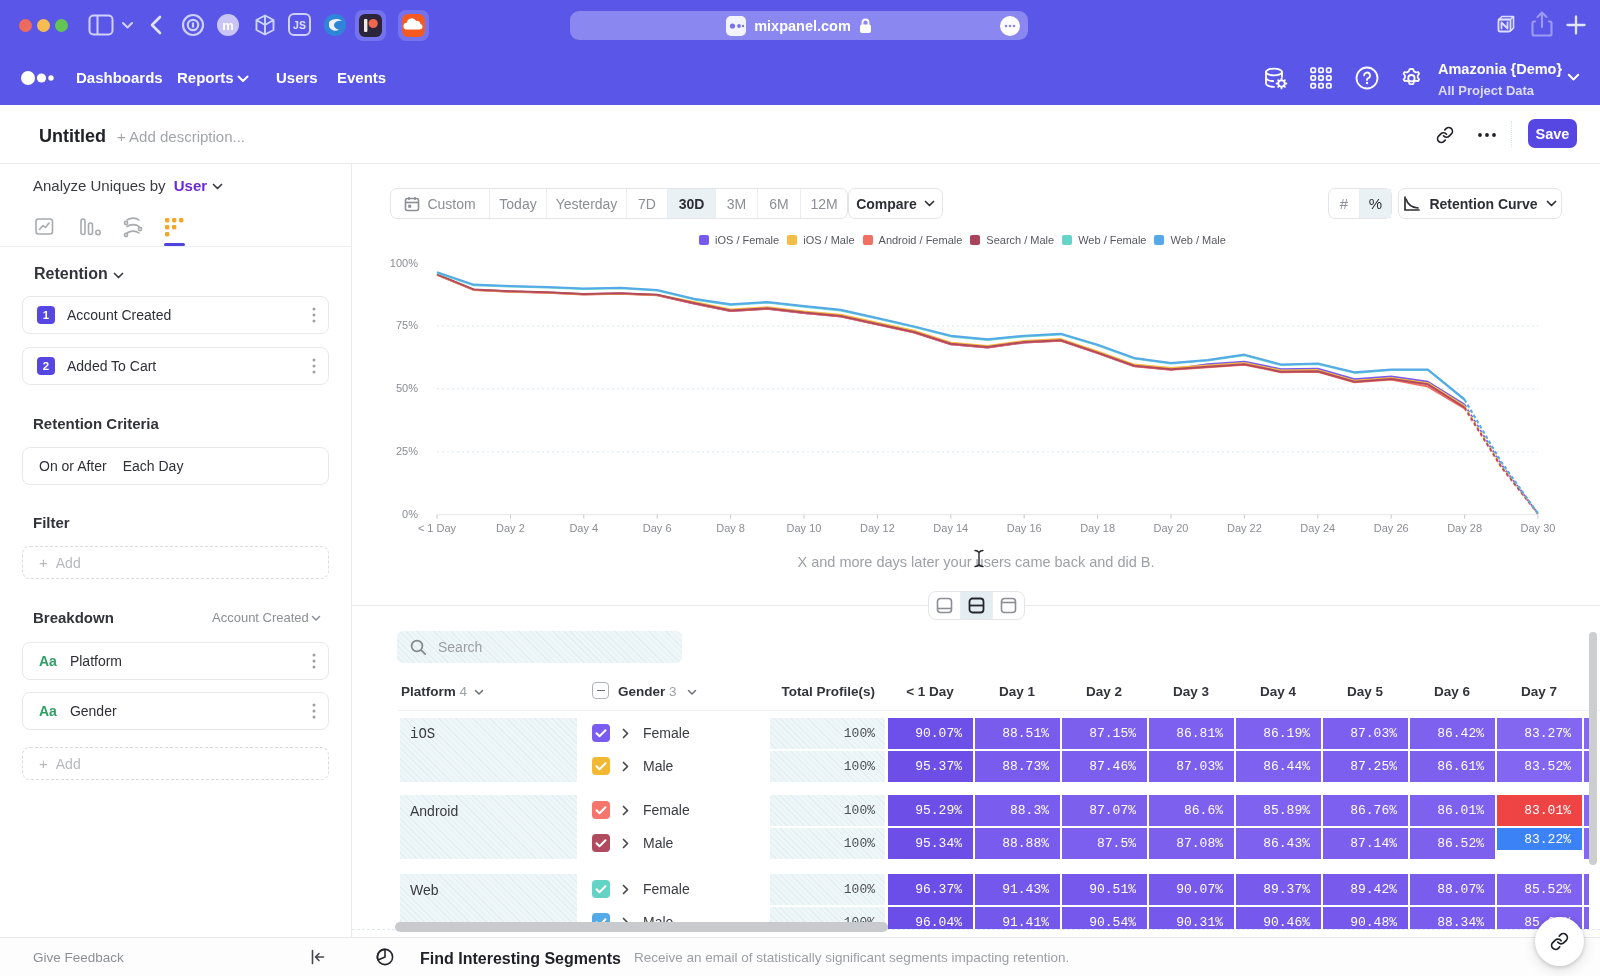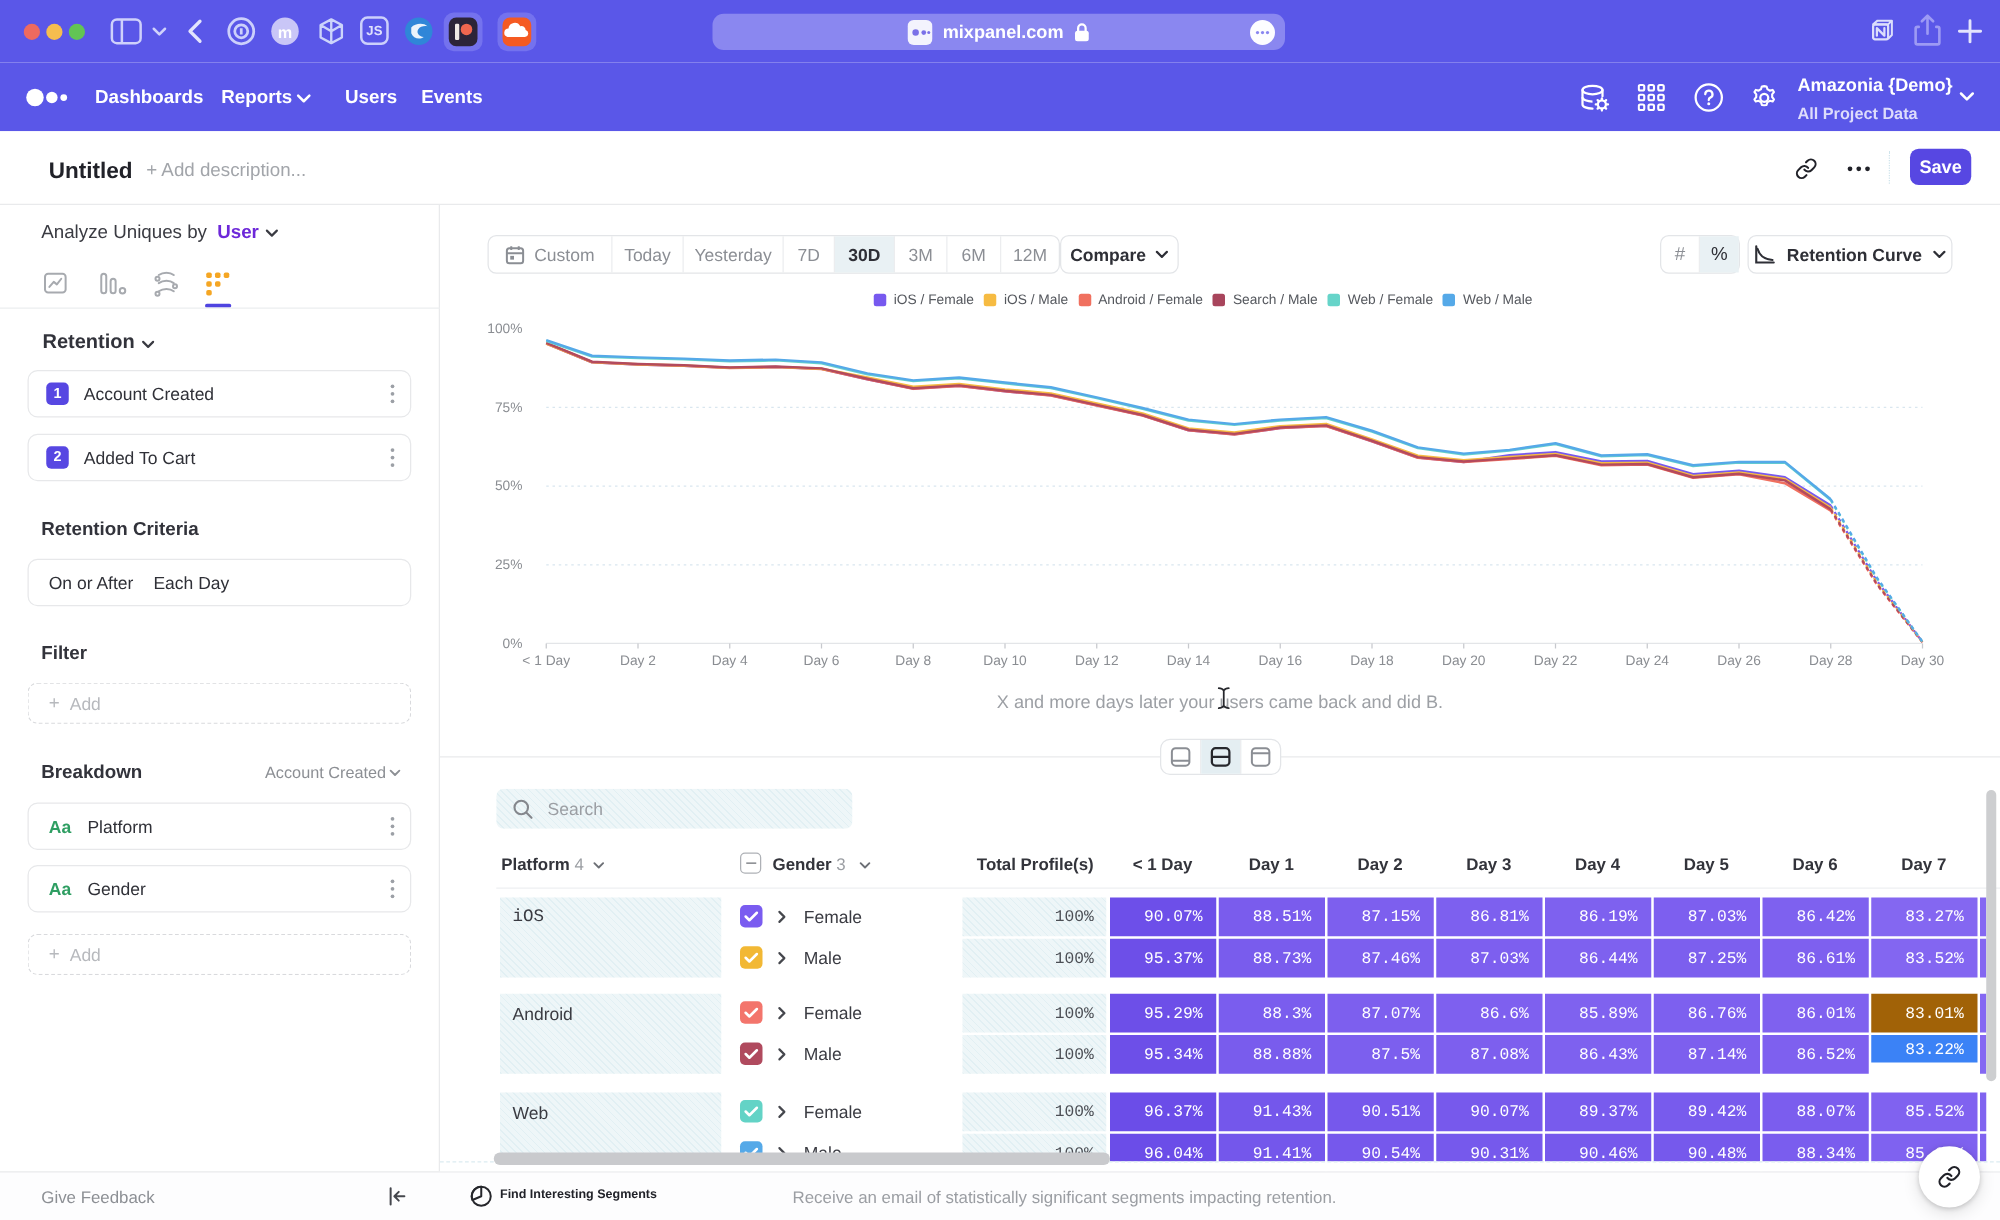--- a/index.html
+++ b/index.html
@@ -507,21 +507,21 @@
     </svg>
 <div class="abs" style="left:291px;top:638px;font-size:14px;color:#3a3b42;">Female</div>
 <div class="abs hatch mono" style="left:418px;top:631px;width:115px;height:31px;display:flex;align-items:center;justify-content:flex-end;padding-right:10px;box-sizing:border-box;font-size:13px;color:#4c4f55;">100%</div>
 <div class="pcell" style="left:536px;top:631px;width:85px;height:31px;background:rgb(109,79,232);">95.29%</div>
 <div class="pcell" style="left:623px;top:631px;width:85px;height:31px;background:rgb(122,93,238);">88.3%</div>
 <div class="pcell" style="left:710px;top:631px;width:85px;height:31px;background:rgb(125,95,238);">87.07%</div>
 <div class="pcell" style="left:797px;top:631px;width:85px;height:31px;background:rgb(126,96,239);">86.6%</div>
 <div class="pcell" style="left:884px;top:631px;width:85px;height:31px;background:rgb(127,98,239);">85.89%</div>
 <div class="pcell" style="left:971px;top:631px;width:85px;height:31px;background:rgb(125,96,239);">86.76%</div>
 <div class="pcell" style="left:1058px;top:631px;width:85px;height:31px;background:rgb(127,97,239);">86.01%</div>
-<div class="pcell" style="left:1145px;top:631px;width:85px;height:31px;background:#a16207;">83.01%</div>
+<div class="pcell" style="left:1145px;top:631px;width:85px;height:31px;background:#ef4444;">83.01%</div>
 <div class="abs" style="left:1232px;top:631px;width:5px;height:31px;background:rgb(133,104,242);"></div>
 <div class="abs" style="left:240px;top:670px;width:18px;height:18px;background:#b04a5e;border-radius:4px;"></div>
 <svg class="abs" style="left:240px;top:670px;" width="18" height="18" viewBox="0 0 18 18">
       <path d="M4.5 9.2 L7.5 12.2 L13.5 6.2" fill="none" stroke="#fff" stroke-width="2" stroke-linecap="round" stroke-linejoin="round"></path>
     </svg>
 <svg class="abs" style="left:270px;top:674px;" width="7" height="11" viewBox="0 0 7 11">
       <path d="M1.5 1.5 L5.5 5.5 L1.5 9.5" fill="none" stroke="#45474d" stroke-width="1.7" stroke-linecap="round" stroke-linejoin="round"></path>
     </svg>
 <div class="abs" style="left:291px;top:671px;font-size:14px;color:#3a3b42;">Male</div>
 <div class="abs hatch mono" style="left:418px;top:664px;width:115px;height:31px;display:flex;align-items:center;justify-content:flex-end;padding-right:10px;box-sizing:border-box;font-size:13px;color:#4c4f55;">100%</div>
@@ -576,21 +576,21 @@
 </div>
 <div class="abs footer">
   <div class="abs" style="left:33px;top:12px;font-size:13.5px;color:#8c8f94;">Give Feedback</div>
   <svg class="abs" style="left:310px;top:11px;" width="16" height="16" viewBox="0 0 16 16">
     <path d="M2.5 1.5 V14.5 M13.5 8 H6 M9 4.5 L5.5 8 L9 11.5" fill="none" stroke="#45474d" stroke-width="1.6" stroke-linecap="round" stroke-linejoin="round"></path>
   </svg>
   <svg class="abs" style="left:376px;top:10px;" width="18" height="18" viewBox="0 0 18 18">
     <circle cx="9" cy="9" r="7.6" fill="none" stroke="#26272c" stroke-width="1.6"></circle>
     <path d="M9 1.4 A 7.6 7.6 0 0 0 2 12 L 9 9 Z" fill="none" stroke="#26272c" stroke-width="1.6" stroke-linejoin="round"></path>
   </svg>
-  <div class="abs" style="left:400px;top:12px;font-size:10px;font-weight:700;color:#212229;">Find Interesting Segments</div>
+  <div class="abs" style="left:420px;top:12px;font-size:16px;font-weight:700;color:#212229;">Find Interesting Segments</div>
   <div class="abs" style="left:634px;top:12px;font-size:13.5px;color:#9b9ea3;">Receive an email of statistically significant segments impacting retention.</div>
 </div>
 <div class="abs" style="left:352px;top:929px;width:1248px;height:8px;background:#fff;border-top:1px dashed #dcebf1;box-sizing:border-box;"></div>
 <div class="abs" style="left:395px;top:922px;width:493px;height:10px;background:#c9cacd;border-radius:5px;"></div>
 <div class="abs" style="left:1589px;top:632px;width:8px;height:233px;background:#cdced0;border-radius:4px;"></div>
 <div class="abs" style="left:1535px;top:917px;width:49px;height:49px;border-radius:50%;background:#fff;
      box-shadow:0 1px 4px rgba(0,0,0,0.18),0 4px 14px rgba(0,0,0,0.12);display:flex;align-items:center;justify-content:center;">
   <svg width="19" height="19" viewBox="0 0 24 24">
     <path d="M10 13a5 5 0 0 0 7.54.54l3-3a5 5 0 0 0-7.07-7.07l-1.72 1.71M14 11a5 5 0 0 0-7.54-.54l-3 3a5 5 0 0 0 7.07 7.07l1.71-1.71" fill="none" stroke="#212229" stroke-width="2.2" stroke-linecap="round" stroke-linejoin="round"></path>
   </svg>

